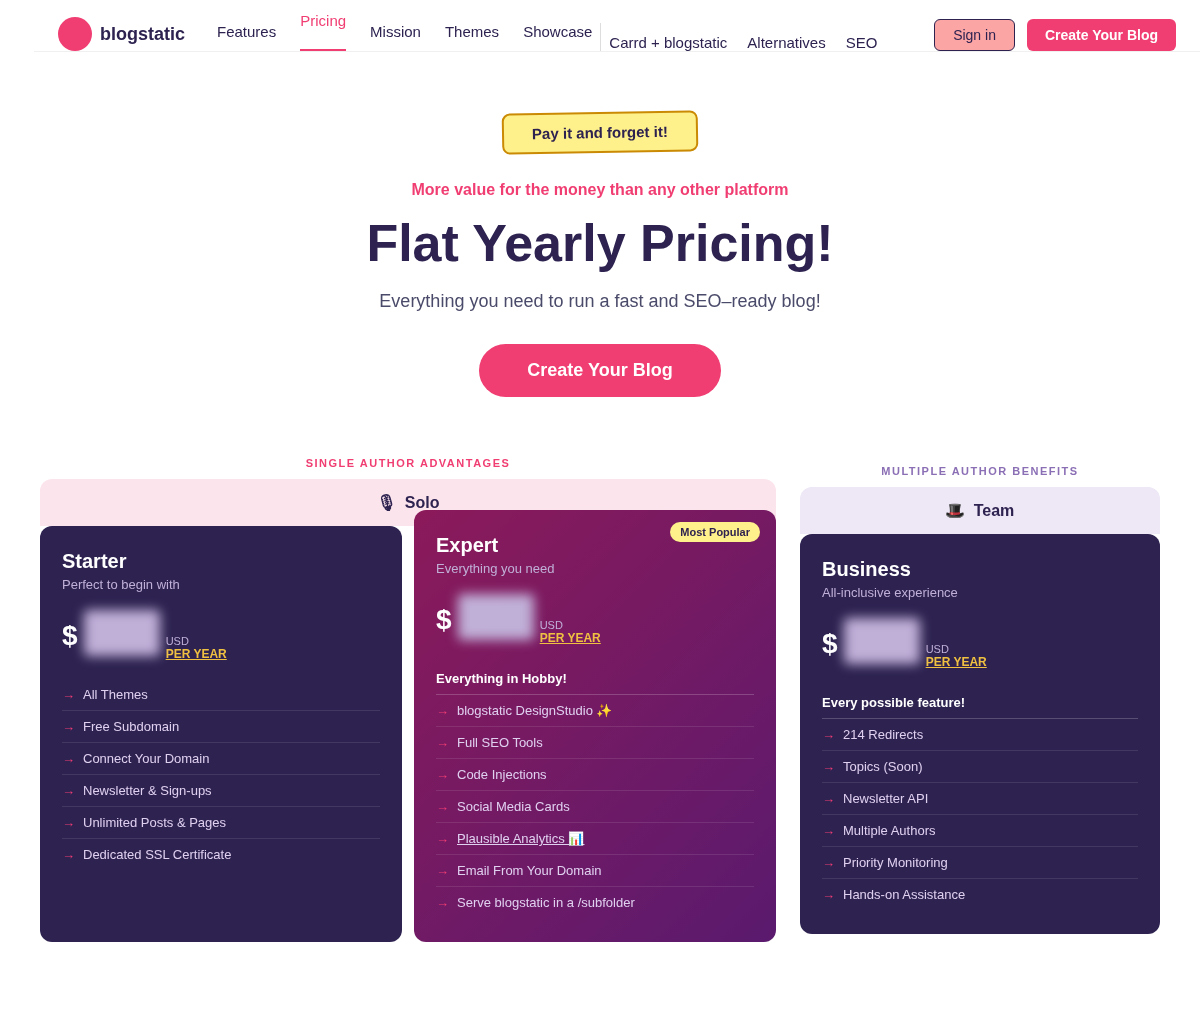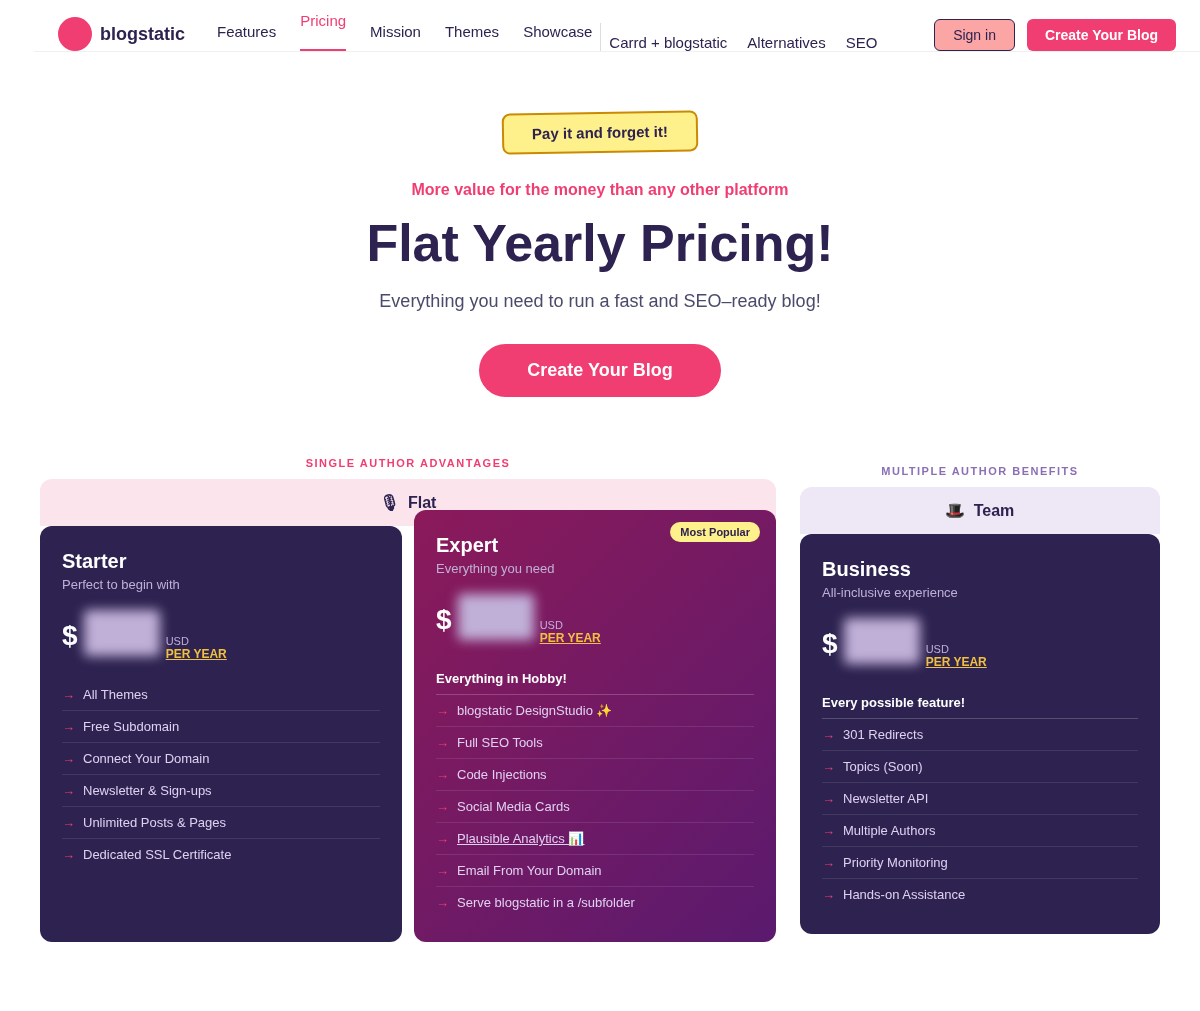--- a/index.html
+++ b/index.html
@@ -150,21 +150,21 @@
   <button class="btn-create-hero">Create Your Blog</button>
 </section>
 
 <section class="pricing-section">
   <div class="pricing-columns">
 
     <div class="col-solo">
       <p class="section-label label-pink">SINGLE AUTHOR ADVANTAGES</p>
       <div class="tab-bar tab-solo">
         <span>🎙</span>
-        <span>Flat</span>
+        <span>Solo</span>
       </div>
       <div class="plans-row">
 
         <div class="plan-card">
           <div class="plan-name">Starter</div>
           <div class="plan-desc">Perfect to begin with</div>
           <div class="plan-price">
             <span class="price-dollar">$</span>
             <span class="price-amount">999</span>
             <div class="price-right">
@@ -263,21 +263,21 @@
           <span class="price-amount">999</span>
           <div class="price-right">
             <span class="price-usd">USD</span>
             <span class="price-per-year">PER YEAR</span>
           </div>
         </div>
         <ul class="plan-features">
           <li class="section-header">Every possible feature!</li>
           <li>
               <span class="arrow">→</span>
-              <span>301 Redirects</span>
+              <span>214 Redirects</span>
             </li>
           <li>
               <span class="arrow">→</span>
               <span>Topics (Soon)</span>
             </li>
           <li>
               <span class="arrow">→</span>
               <span>Newsletter API</span>
             </li>
           <li>

